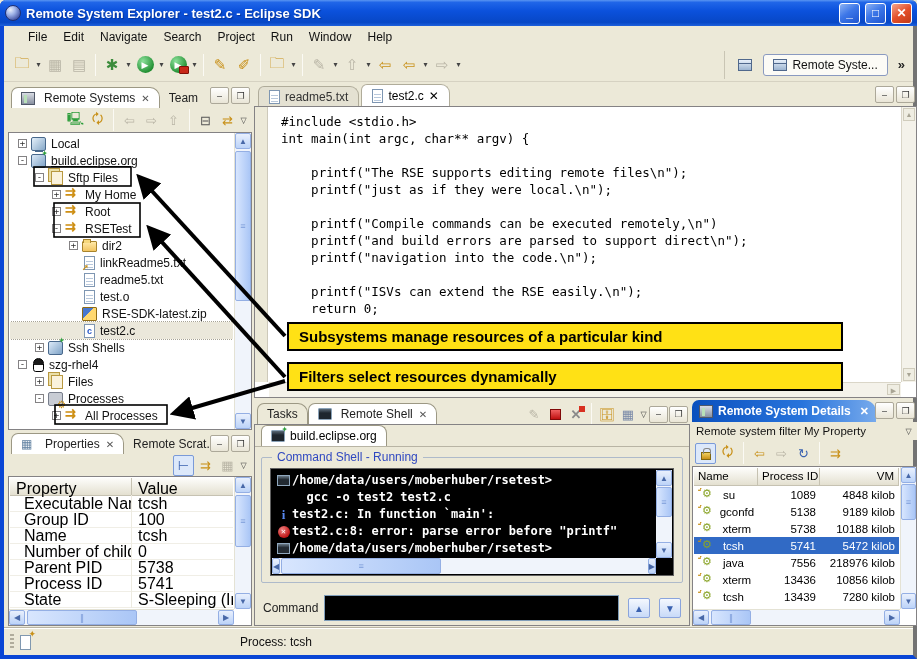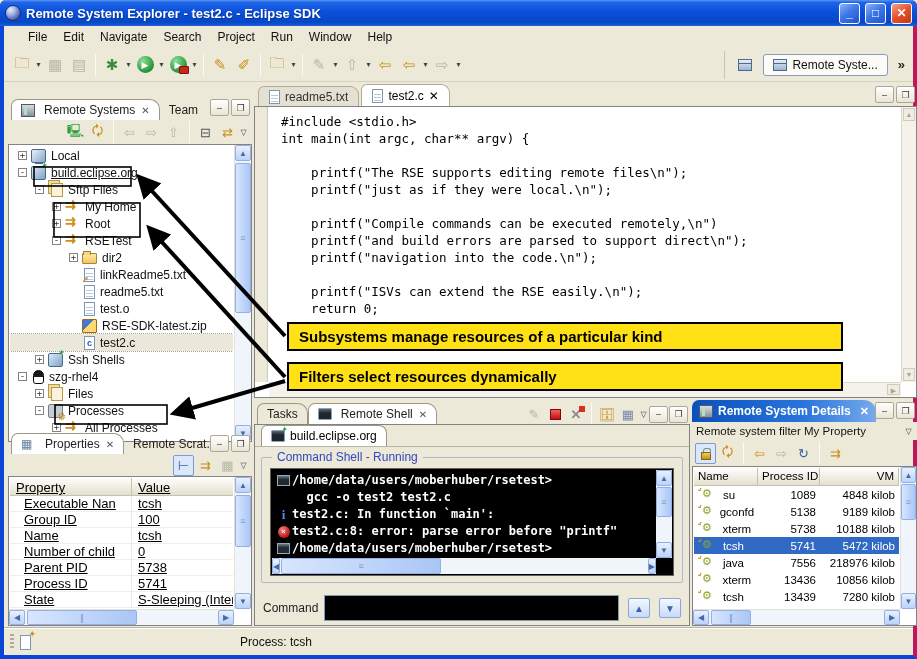--- a/index.html
+++ b/index.html
@@ -1,19 +1,19 @@
 <!DOCTYPE html>
 <html><head>
 <meta charset="utf-8">
 <style>
   * { box-sizing: border-box; margin: 0; padding: 0; }
   html,body { width: 917px; height: 659px; }
   body { font-family: "Liberation Sans", sans-serif; font-size: 11px; background: #ECE9D8; position: relative; overflow: hidden; }
 
-  #window { position: absolute; inset: 0; background: #ECE9D8; border-left: 4px solid #0A46D5; border-right: 4px solid #be185d; border-bottom: 4px solid #0A46D5; border-radius: 6px 6px 0 0; }
+  #window { position: absolute; inset: 0; background: #ECE9D8; border-left: 4px solid #0A46D5; border-right: 4px solid #737373; border-bottom: 4px solid #0A46D5; border-radius: 6px 6px 0 0; }
 
   
   .titlebar { position: absolute; left: -4px; top: 0; width: 917px; height: 26px; border-radius: 6px 6px 0 0; background: linear-gradient(180deg,#5A96F2 0%,#2066E8 9%,#0B51DC 42%,#0747C6 86%,#1E60DC 100%); display: flex; align-items: center; padding: 0 5px; gap: 5px; }
   .titlebar .apptitle { color: #fff; font-weight: bold; font-size: 13px; text-shadow: 1px 1px 1px #04339A; flex: 1; white-space: nowrap; overflow: hidden; }
   .eclipse-logo { width: 16px; height: 16px; border-radius: 50%; background: radial-gradient(circle at 32% 28%, #E8EEFA 0%, #9FB3E8 35%, #4A5AA8 75%, #2A3A80 100%); border: 1px solid #203070; flex: none; }
   .winbtn { width: 21px; height: 21px; border-radius: 3px; border: 1px solid #fff; color: #fff; font-weight: bold; font-size: 12px; line-height: 18px; text-align: center; flex: none; }
   .winbtn.min, .winbtn.max { background: linear-gradient(145deg,#8DB3F4 0%,#3D77E8 45%,#1E55D0 100%); }
   .winbtn.close { background: linear-gradient(145deg,#F4A58D 0%,#E4502A 50%,#C23A18 100%); }
 
   
@@ -47,21 +47,21 @@
   
   .xpv { position: absolute; top: 0; bottom: 0; right: 0; width: 17px; background: #F0F4FB; display: flex; flex-direction: column; border-left: 1px solid #E4E2D4; }
   .xpb { height: 16px; flex: none; background: linear-gradient(#E9F0FD,#BCD3F8); border: 1px solid #94AFE4; border-radius: 2px; color: #4868A8; font-size: 8px; display: flex; align-items: center; justify-content: center; }
   .xpth { background: linear-gradient(90deg,#D8E6FE,#AAC6F6); border: 1px solid #94AFE4; border-radius: 2px; flex: none; position: relative; }
   .xpth::after { content: "≡"; position: absolute; inset: 0; color: #7A9AD8; font-size: 9px; display: flex; align-items: center; justify-content: center; }
   .xph { position: absolute; left: 0; right: 0; bottom: 0; height: 16px; background: #F0F4FB; display: flex; border-top: 1px solid #E4E2D4; }
   .xph .xpb { width: 16px; height: auto; }
   .xph .xpth::after { content: "∥"; }
 
   
-  #rsys { left: 4px; top: 96px; width: 244px; height: 346px; }
+  #rsys { left: 4px; top: 84px; width: 244px; height: 346px; }
   #rsys .vcontent { top: 48px; }
   .tree { position: absolute; inset: 1px 18px 1px 1px; overflow: hidden; padding-top: 1px; }
   .trow { height: 17px; display: flex; align-items: center; white-space: nowrap; font-size: 12px; color: #111; }
   .lv0 { padding-left: 8px; } .lv1 { padding-left: 25px; } .lv2 { padding-left: 42px; } .lv3 { padding-left: 59px; }
   .exp { width: 9px; height: 9px; border: 1px solid #848284; background: #fff; font-size: 9px; line-height: 7px; text-align: center; color: #333; margin-right: 4px; flex: none; font-family: "DejaVu Sans Mono", monospace; }
   .spc { width: 13px; flex: none; }
   .trow.sel { background: #EBE8DB; outline: 1px dotted #A8A494; }
   .u { text-decoration: underline; }
 
   
@@ -79,21 +79,21 @@
   .i-zip { background: linear-gradient(135deg,#4878D0 42%,#FFD870 42%); border: 1px solid #906C14; border-radius: 1px; }
   .i-cfile { background: #fff; border: 1px solid #7E96B2; width: 11px; margin-left: 2px; display: flex; align-items: center; justify-content: center; font-size: 9px; font-weight: bold; color: #2858C8; }
   .i-linux { width: 11px; margin-left: 2px; background: linear-gradient(#1A1A1A 48%, #FDFDFD 48%); border: 1px solid #000; border-radius: 6px 6px 3px 3px; }
   .i-proc { background: #C8CCD4; border: 1px solid #787E8C; border-radius: 2px; }
   .i-proc::after { content: "⚙"; position: absolute; right: -4px; bottom: -5px; font-size: 10px; color: #C89018; }
 
   
   #props { left: 4px; top: 432px; width: 244px; height: 194px; }
   #props .vtabs { height: 22px; } #props .vtb { height: 22px; }
   #props .vcontent { top: 44px; }
-  .ptable { position: absolute; inset: 1px 18px 17px 1px; overflow: hidden; font-size: 13px; text-decoration: underline; }
+  .ptable { position: absolute; inset: 1px 18px 17px 1px; overflow: hidden; font-size: 16px; }
   .phead { display: flex; height: 18px; background: linear-gradient(#FDFDFB,#E4E0D0); border-bottom: 1px solid #C6C2B2; }
   .phead span { padding: 2px 6px; } 
   .pc1 { width: 122px; border-right: 1px solid #C6C2B2; flex: none; }
   .prow { display: flex; height: 16px; align-items: center; border-bottom: 1px solid #F0EEE6; }
   .prow span { padding: 0 6px; white-space: nowrap; overflow: hidden; }
   .prow .pc1 { border-right: 1px solid #EDEBE1; padding-left: 14px; }
   .toggle-btn { border: 1px solid #7A9AD8; background: #DCE8FA; border-radius: 2px; }
 
   
   #editor { left: 250px; top: 84px; width: 663px; height: 314px; }

